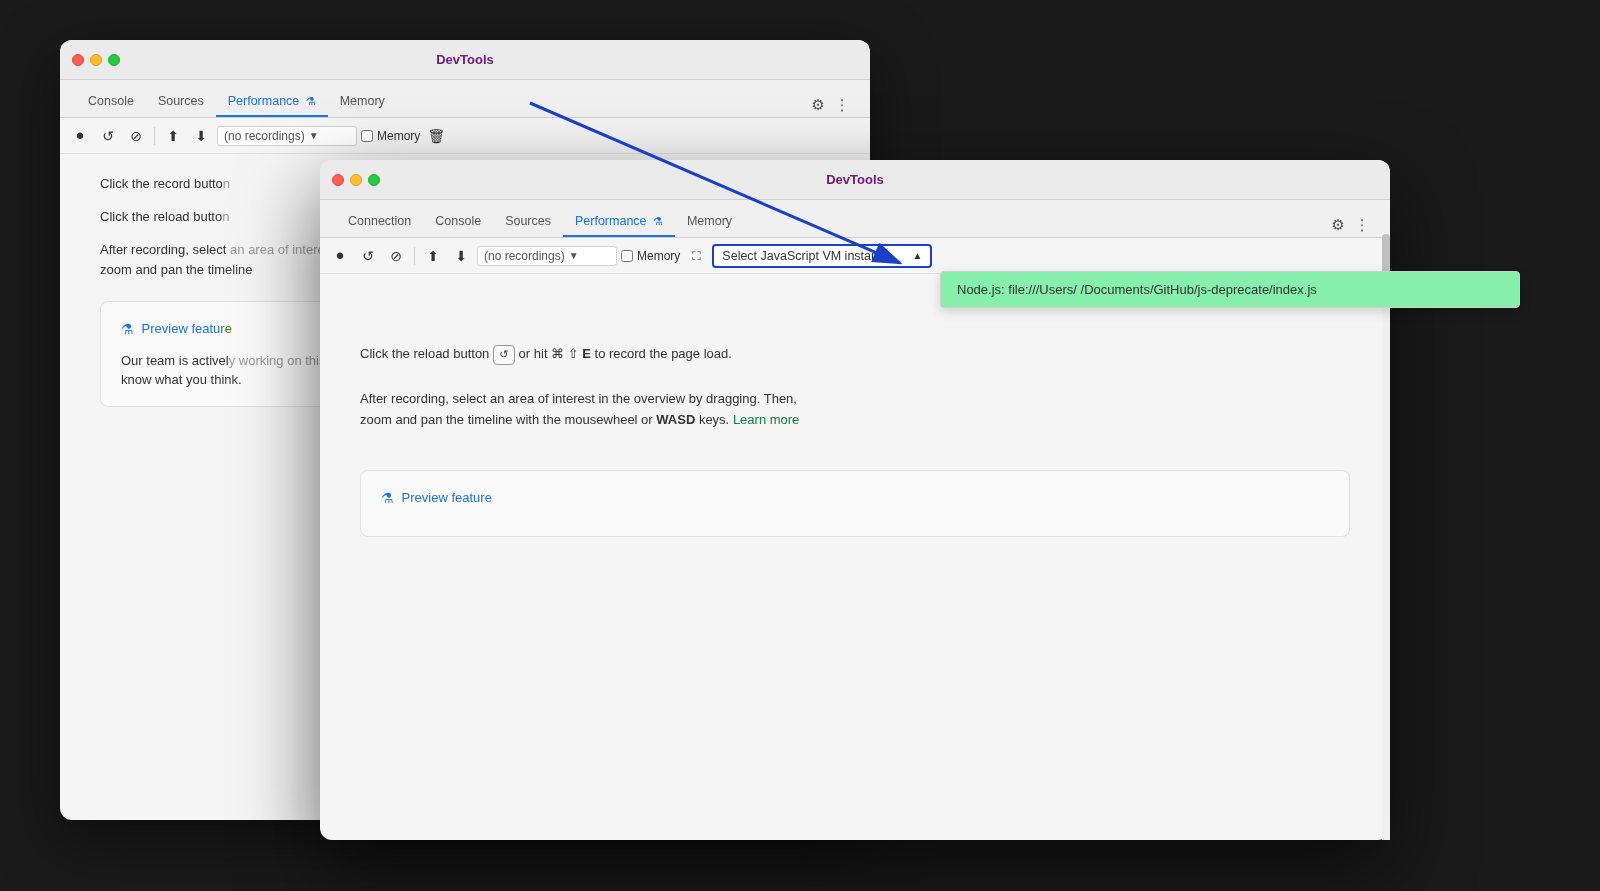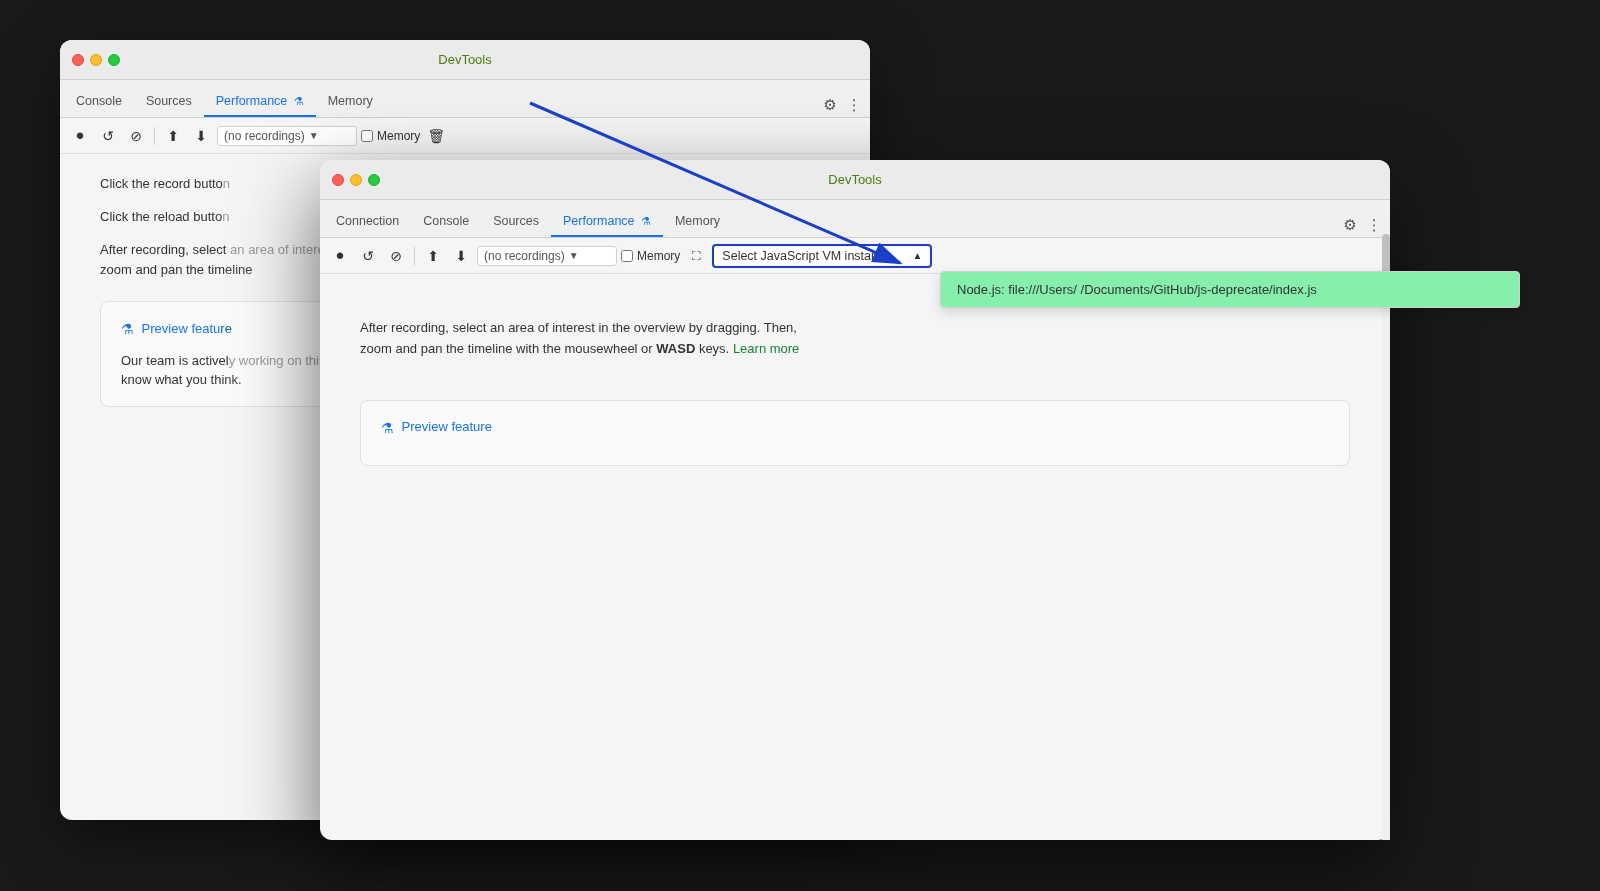--- a/index.html
+++ b/index.html
@@ -33,22 +33,22 @@
       align-items: center;
       padding: 0 12px;
       position: relative;
     }
 
     .window-titlebar .title {
       position: absolute;
       left: 50%;
       transform: translateX(-50%);
       font-size: 13px;
-      font-weight: 400;
-      color: #4d7c0f;
+      font-weight: 700;
+      color: #701a75;
     }
 
     .traffic-lights {
       display: flex;
       gap: 6px;
       align-items: center;
     }
 
     .traffic-light {
       width: 12px;
@@ -58,21 +58,21 @@
     .tl-red { background: #ff5f57; border: 1px solid #e0443e; }
     .tl-yellow { background: #ffbd2e; border: 1px solid #dea123; }
     .tl-green { background: #28ca41; border: 1px solid #1aab29; }
 
     .devtools-tabs {
       height: 38px;
       background: #f0f0f0;
       border-bottom: 1px solid #d0d0d0;
       display: flex;
       align-items: flex-end;
-      padding: 0 4px;
+      padding: 0 16px;
     }
 
     .devtools-tab {
       padding: 6px 12px 7px;
       font-size: 12.5px;
       color: #555;
       cursor: pointer;
       border-bottom: 2px solid transparent;
       white-space: nowrap;
     }
@@ -347,21 +347,21 @@
   </div>
 
   <div class="panel-content">
     <p>Click the record butto<span style="color:#999">n</span></p>
     <p>Click the reload butto<span style="color:#999">n</span></p>
     <p>After recording, select <span style="color:#999">an area of interest in the overview</span><br>zoom and pan the tim<span style="color:#404040">eline</span></p>
 
     <div class="preview-feature-box">
       <div class="preview-feature-header">
         <span class="flask-blue">⚗</span>
-        <span>Preview featu<span style="color:#0369a1">re</span></span>
+        <span>Preview featu<span style="color:#4d7c0f">re</span></span>
       </div>
       <div class="preview-feature-body">
         Our team is activel<span style="color:#999">y working on this feature and we would love to</span><br>
         know what you thi<span style="color:#404040">nk.</span>
       </div>
     </div>
   </div>
 </div>
 
 <svg class="arrow-annotation" viewBox="0 0 420 200" xmlns="http://www.w3.org/2000/svg">
@@ -420,20 +420,27 @@
         <span class="up-arrow">▲</span>
       </button>
     </div>
 
     <div class="vm-dropdown" style="position:absolute; top:111px; left:620px; z-index:300;">
       <div class="vm-dropdown-item">Node.js: file:///Users/      /Documents/GitHub/js-deprecate/index.js</div>
     </div>
 
     <div class="panel-content" style="position:relative; z-index:1;">
 
+      <p style="margin-top: 50px;">
+        Click the reload button 
+        <span class="kbd">↺</span>
+        <span>or hit</span>
+        ⌘ ⇧ <strong>E</strong>
+        <span>to record the page load.</span>
+      </p>
 
       <p style="margin-top:24px;">
         <span>After recording, select an area of interest in the overview by dragging. Then,</span><br>
         <span>zoom and pan the timeline with the mousewheel or </span><strong>WASD</strong><span> keys.</span>
         <a href="#" class="link-blue">Learn more</a>
       </p>
 
       <div class="preview-feature-box" style="margin-top:40px;">
         <div class="preview-feature-header">
           <span class="flask-blue">⚗</span>

